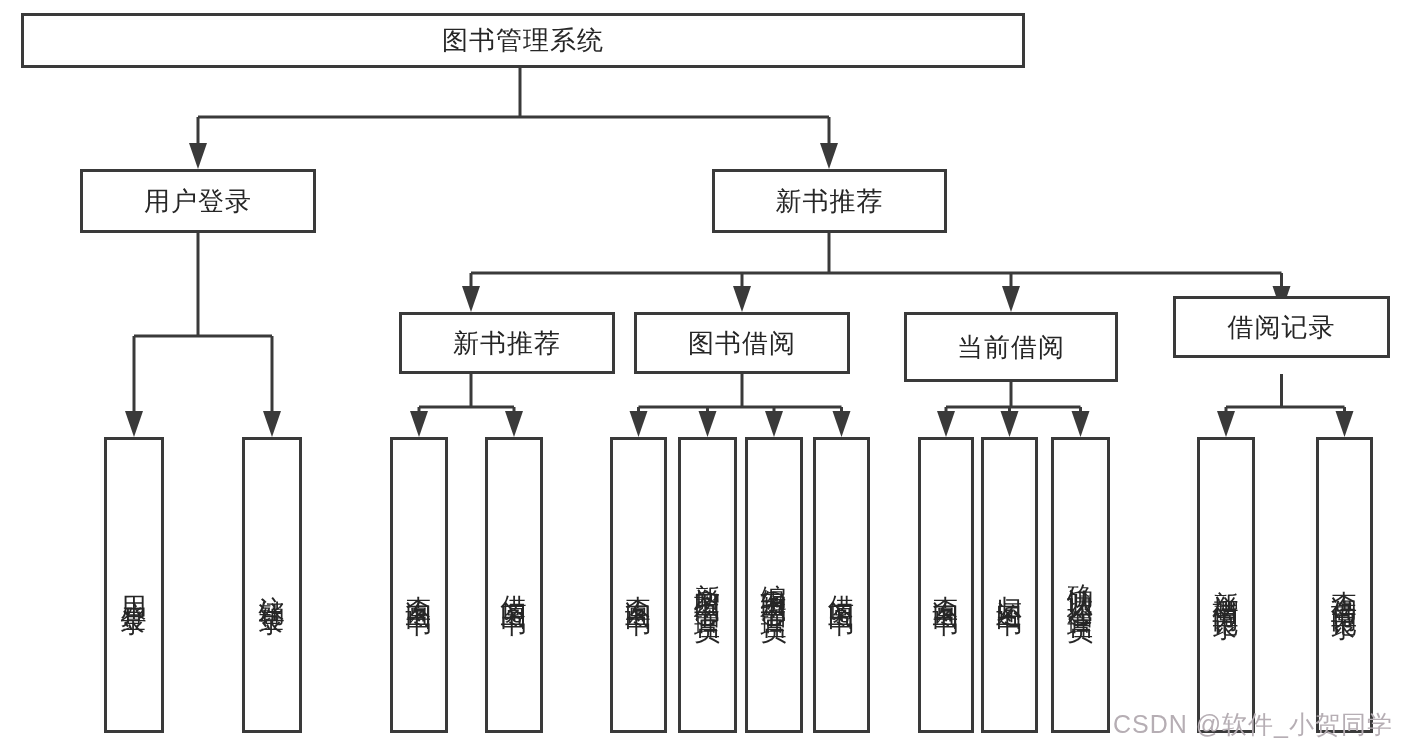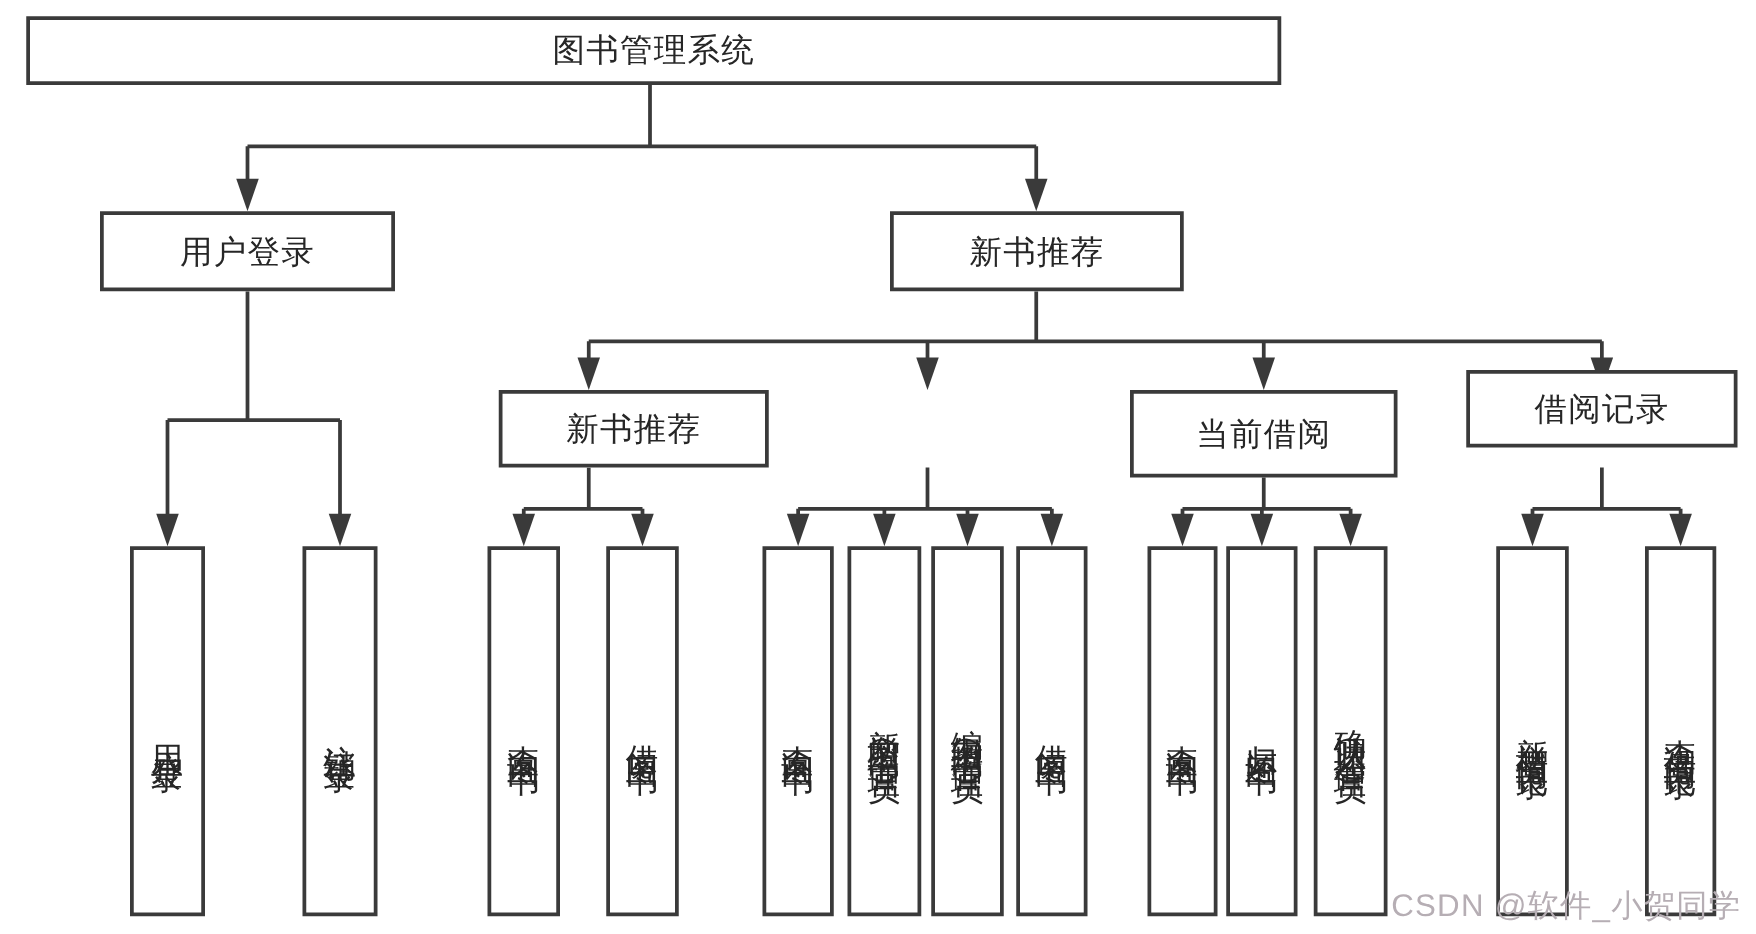--- a/index.html
+++ b/index.html
@@ -124,20 +124,23 @@
   <div class="node h" style="left:80px; top:169px; width:236px; height:64px;">
     <span>用户登录</span>
   </div>
   <div class="node h" style="left:712px; top:169px; width:235px; height:64px;">
     <span>新书推荐</span>
   </div>
 
   <div class="node h" style="left:363px; top:312px; width:216px; height:62px;margin-left:36px;">
     <span>新书推荐</span>
   </div>
+  <div class="node h" style="left:634px; top:312px; width:216px; height:62px;">
+    <span>图书借阅</span>
+  </div>
   <div class="node h" style="left:904px; top:312px; width:214px; height:70px;">
     <span>当前借阅</span>
   </div>
   <div class="node h" style="left:1173px; top:296px; width:217px; height:62px;">
     <span>借阅记录</span>
   </div>
 
   <div class="node v" style="left:104px; top:437px; width:60px; height:296px;">
     <span>用户登录</span>
   </div>

